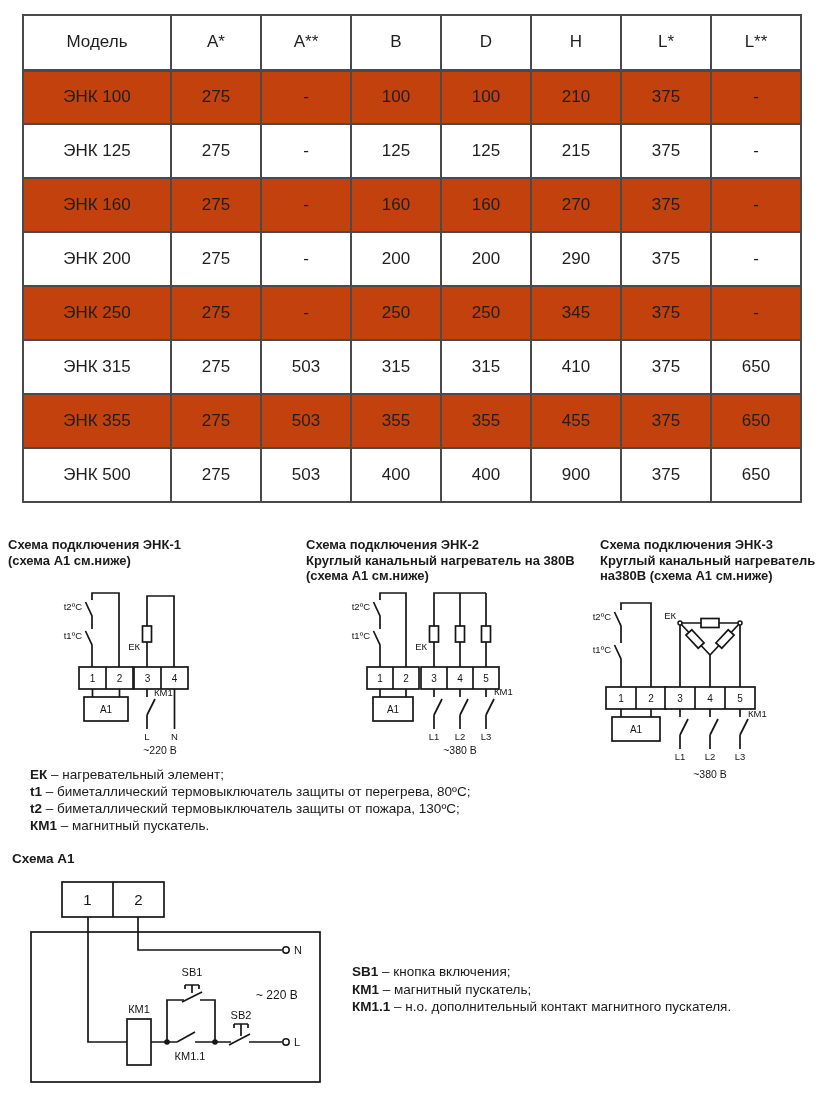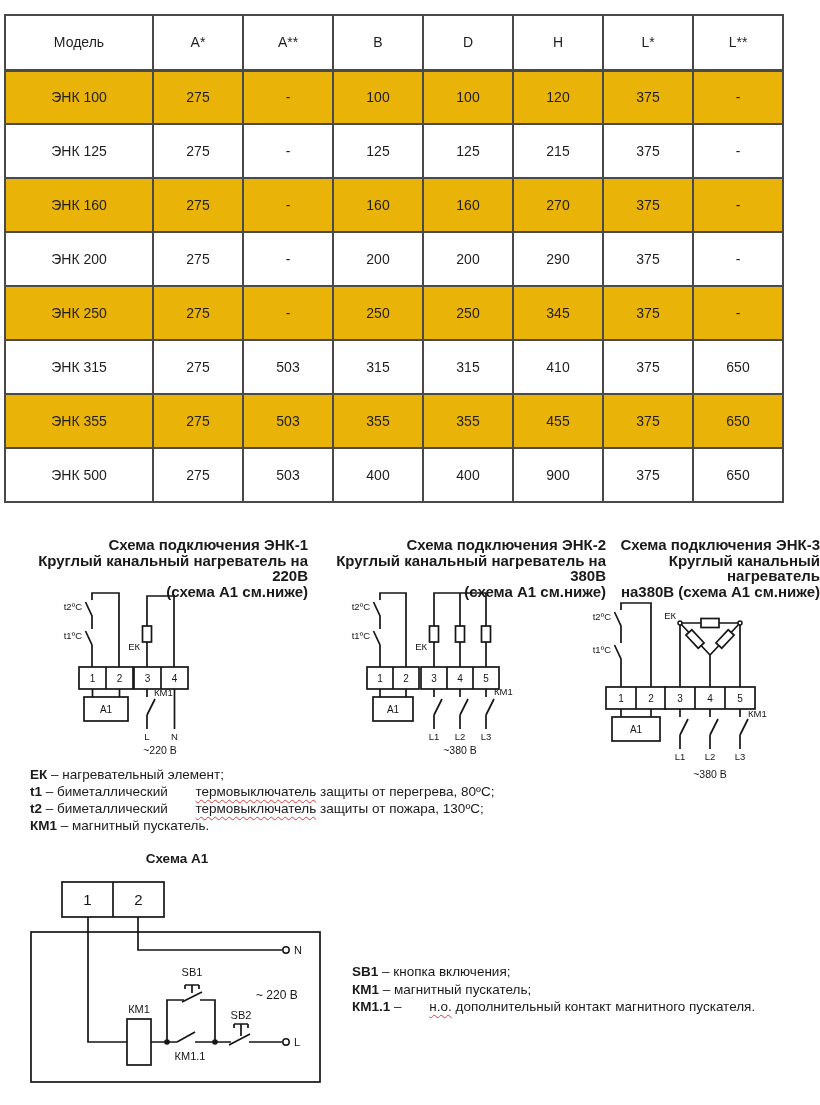--- a/index.html
+++ b/index.html
@@ -5,35 +5,35 @@
   * { margin:0; padding:0; box-sizing:border-box; }
   html,body { background:#ffffff; }
   .page {
     position:relative; width:820px; height:1105px; background:#fff;
     font-family:"Liberation Sans","DejaVu Sans",sans-serif; color:#1f1f1f;
     overflow:hidden;
   }
 
   
   table.spec {
-    position:absolute; left:4px; top:14px; width:778px;
-    border-collapse:collapse; table-layout:fixed; font-size:14px;
+    position:absolute; left:22px; top:14px; width:778px;
+    border-collapse:collapse; table-layout:fixed; font-size:17px;
   }
   table.spec th, table.spec td {
     border:2px solid #4a4a4a; height:54px; text-align:center;
     vertical-align:middle; font-weight:normal; background:#fff;
   }
   table.spec thead th { height:55px; border-bottom:3px solid #4a4a4a; }
-  table.spec tr.alt td { background:#eab308; }
+  table.spec tr.alt td { background:#c2410c; }
   col.c-model { width:148px; } col.c-dim { width:90px; }
 
   
   .dg-title {
-    position:absolute; font-weight:bold; font-size:15px; line-height:15.5px;
-    text-align:right; color:#1a1a1a;
+    position:absolute; font-weight:bold; font-size:13px; line-height:15.5px;
+    text-align:left; color:#1a1a1a;
   }
   #t1 { left:8px;   top:537px; width:300px; }
   #t2 { left:306px; top:537px; width:300px; }
   #t3 { left:600px; top:537px; width:220px; }
 
   
   svg.dg { position:absolute; overflow:visible; }
   #svg1 { left:30px;  top:588px; }
   #svg2 { left:348px; top:588px; }
   #svg3 { left:588px; top:588px; }
@@ -49,30 +49,29 @@
   .tv2 { font-size:12px; }
   .dot { fill:#161616; stroke:none; }
   .oc  { fill:#fff; stroke:#161616; stroke-width:1.5; }
 
   
   .legend { position:absolute; font-size:13.5px; color:#1a1a1a; }
   #legend1 { left:30px;  top:766px; line-height:17px; }
   #legend2 { left:352px; top:963px; line-height:17.5px; width:460px; }
   .legend b { font-weight:bold; }
   .misspell {
-    text-decoration:underline; text-decoration-style:wavy;
+    text-decoration-style:wavy;
     text-decoration-color:#e03a3a; text-decoration-thickness:1px;
     text-underline-offset:3px;
-    margin-left:24px;
   }
 
   
   #schemaTitle {
     position:absolute; left:12px; top:851px; width:330px;
-    text-align:center; font-weight:bold; font-size:13.5px; color:#1a1a1a;
+    text-align:left; font-weight:bold; font-size:13.5px; color:#1a1a1a;
   }
 </style>
 </head>
 <body>
 
 <div class="page">
 
   <table class="spec">
     <colgroup>
       <col class="c-model">
@@ -96,21 +95,21 @@
           <th>L**</th>
         </tr>
     </thead>
     <tbody>
         <tr class="alt">
           <td>ЭНК 100</td>
           <td>275</td>
           <td>-</td>
           <td>100</td>
           <td>100</td>
-          <td>120</td>
+          <td>210</td>
           <td>375</td>
           <td>-</td>
         </tr>
         <tr>
           <td>ЭНК 125</td>
           <td>275</td>
           <td>-</td>
           <td>125</td>
           <td>125</td>
           <td>215</td>
@@ -175,21 +174,20 @@
           <td>400</td>
           <td>900</td>
           <td>375</td>
           <td>650</td>
         </tr>
       </tbody>
   </table>
 
   <div class="dg-title" id="t1">
     <div>Схема подключения ЭНК-1</div>
-    <div>Круглый канальный нагреватель на 220В</div>
     <div>(схема А1 см.ниже)</div>
   </div>
   <div class="dg-title" id="t2">
     <div>Схема подключения ЭНК-2</div>
     <div>Круглый канальный нагреватель на 380В</div>
     <div>(схема А1 см.ниже)</div>
   </div>
   <div class="dg-title" id="t3">
     <div>Схема подключения ЭНК-3</div>
     <div>Круглый канальный нагреватель</div>

